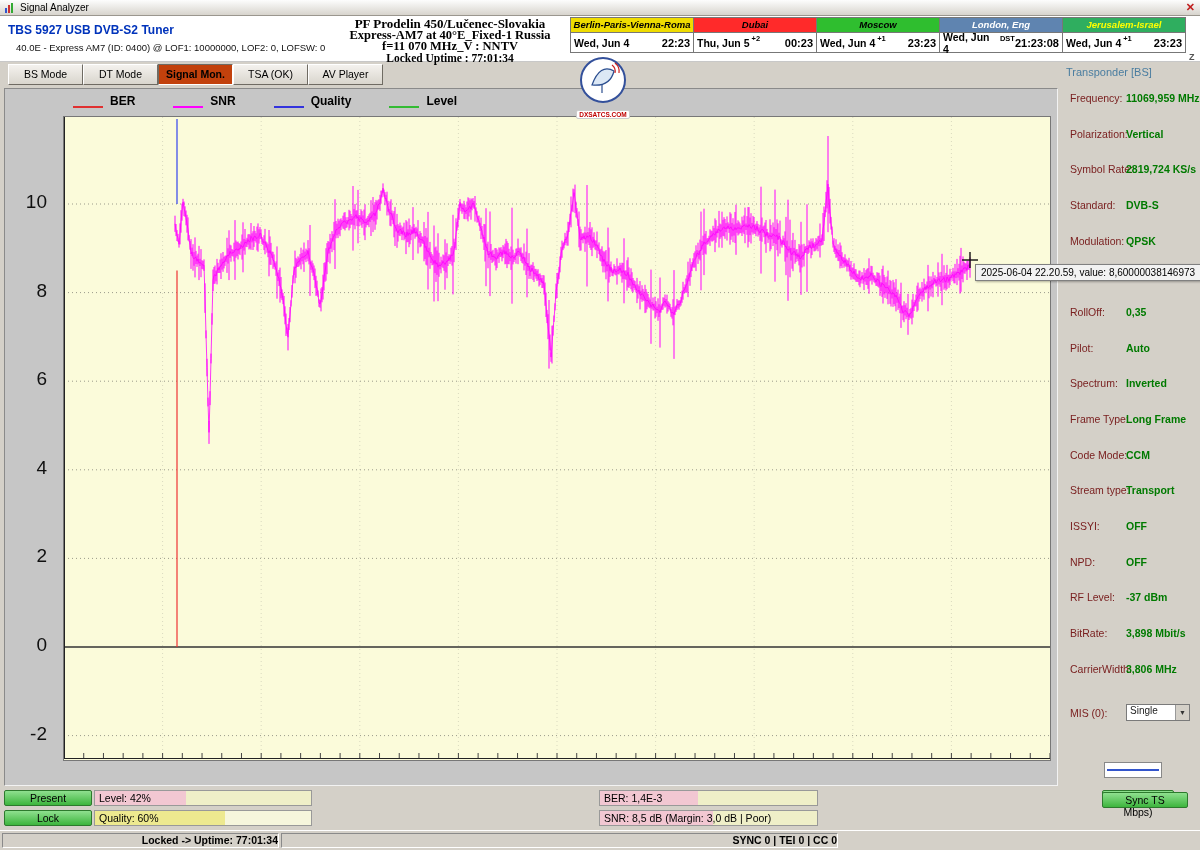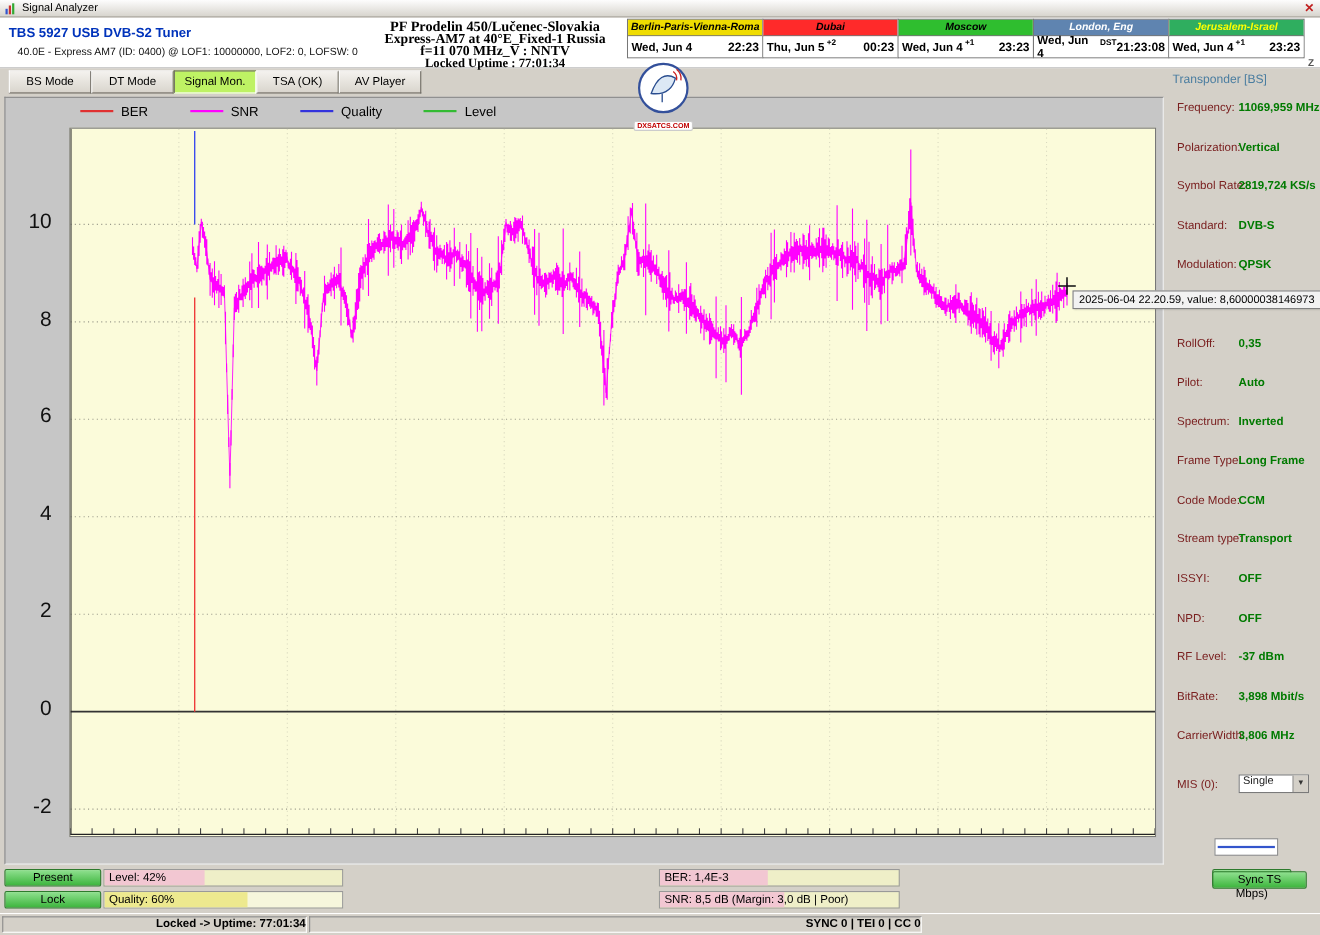--- a/index.html
+++ b/index.html
@@ -31,33 +31,33 @@
            line-height:14px;border-bottom:1px solid #777;white-space:nowrap;overflow:hidden;}
   .clock-b{height:19px;display:flex;align-items:center;padding:0 3px;font-size:10.5px;font-weight:bold;background:#fff;}
   .clock-off{font-size:7.5px;margin-left:2px;align-self:flex-start;margin-top:1px;}
   .clock-time{margin-left:auto;font-size:11px;}
   .zoom-z{position:absolute;left:1189px;top:52px;font-size:9px;color:#555;font-weight:bold;}
 
   
   .tab{position:absolute;top:64px;height:21px;width:75px;box-sizing:border-box;
     background:linear-gradient(#f4f2ee,#d9d5cd);border:1px solid;border-color:#fff #6f6b63 #6f6b63 #fff;
     font-size:10.5px;text-align:center;line-height:19px;cursor:default;}
-  .tab.active{background:#bef264;border-color:#6f6b63 #fff #fff #6f6b63;font-weight:normal;}
+  .tab.active{background:#c2410c;border-color:#6f6b63 #fff #fff #6f6b63;font-weight:bold;}
 
   
   .logo{position:absolute;left:574px;top:57px;width:58px;text-align:center;z-index:5;}
   .logo-circle{width:42px;height:42px;border-radius:50%;background:#fff;border:2px solid #33509b;margin:0 auto;}
   .logo-text{display:inline-block;font-size:6.5px;color:#c00000;font-weight:bold;background:#fff;
     border:1px solid #ccc;border-radius:2px;padding:0 2px;margin-top:-5px;position:relative;}
 
   
   .chart-panel{position:absolute;left:4px;top:88px;width:1054px;height:698px;background:#C6C6C6;
     border:1px solid;border-color:#8a8a8a #f2f2f2 #f2f2f2 #8a8a8a;box-sizing:border-box;}
   .legend{position:absolute;left:68px;top:5px;display:flex;align-items:center;font-size:12px;}
-  .legend .item{display:flex;align-items:center;margin-right:38px;}
+  .legend .item{display:flex;align-items:flex-end;margin-right:38px;font-weight:bold;}
   .legend .sw{width:30px;height:2px;margin-right:7px;}
   .ytick{position:absolute;left:0;width:42px;text-align:right;font-size:19px;color:#101010;}
   .plot{position:absolute;left:58px;top:27px;width:986px;height:643px;background:#FBFBDA;border:1px solid #777;}
   .plot svg{position:absolute;left:0;top:0;}
 
   .tooltip{position:absolute;left:975px;top:264px;background:#f2f2f2;border:1px solid #808080;
     font-size:10px;padding:2px 5px;white-space:nowrap;box-shadow:1px 1px 2px rgba(0,0,0,.3);z-index:30;}
 
   
   .right-title{position:absolute;left:1066px;top:66px;font-size:11px;color:#4a7da0;}

